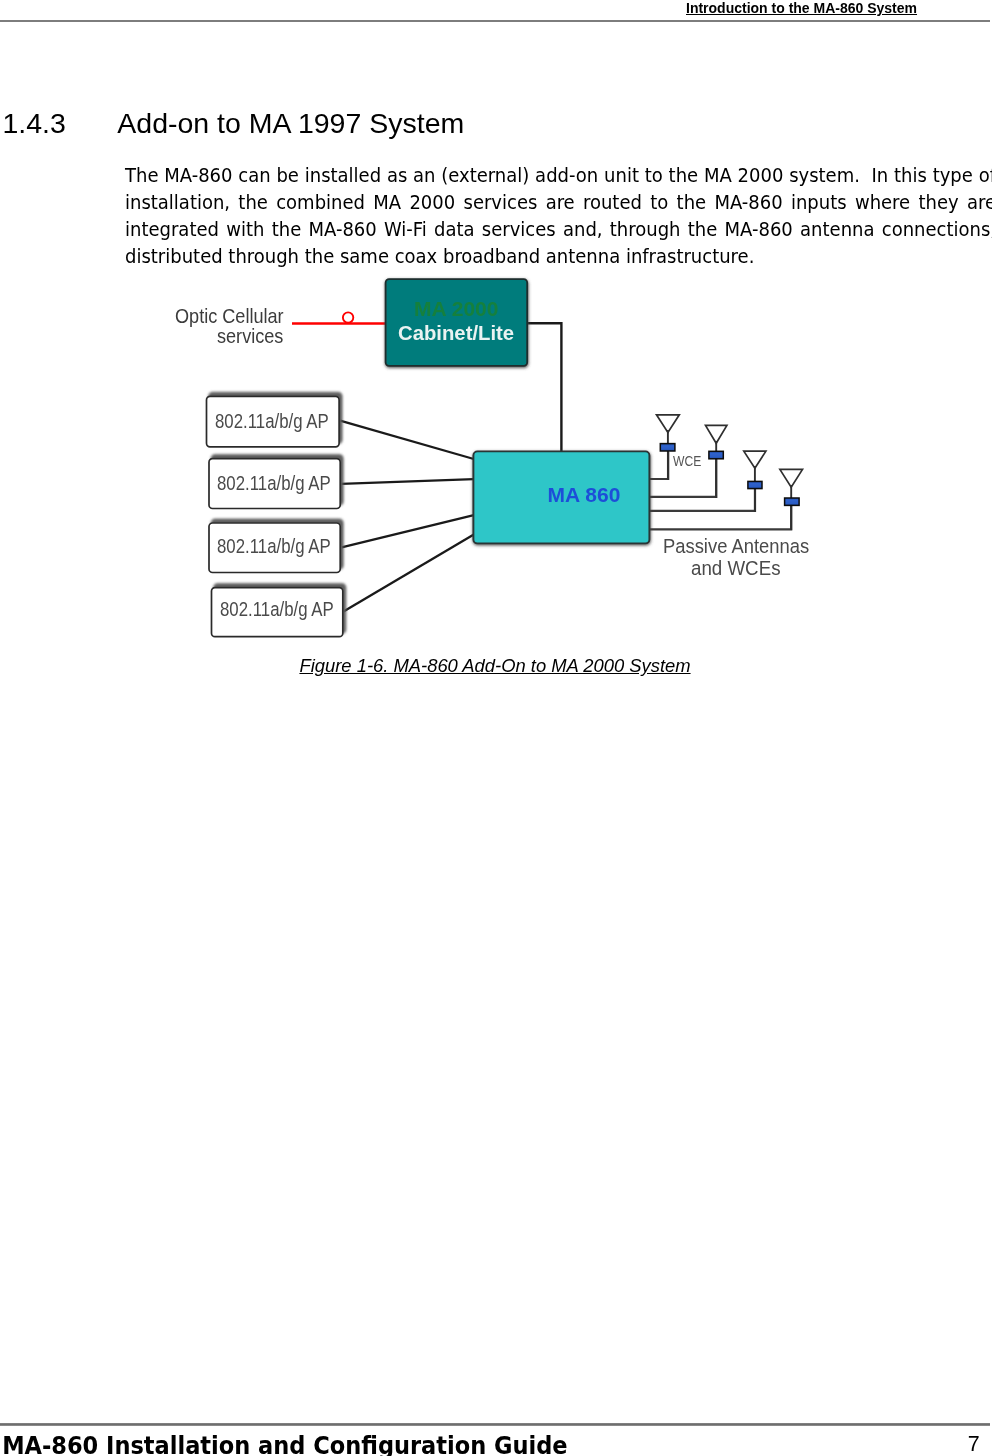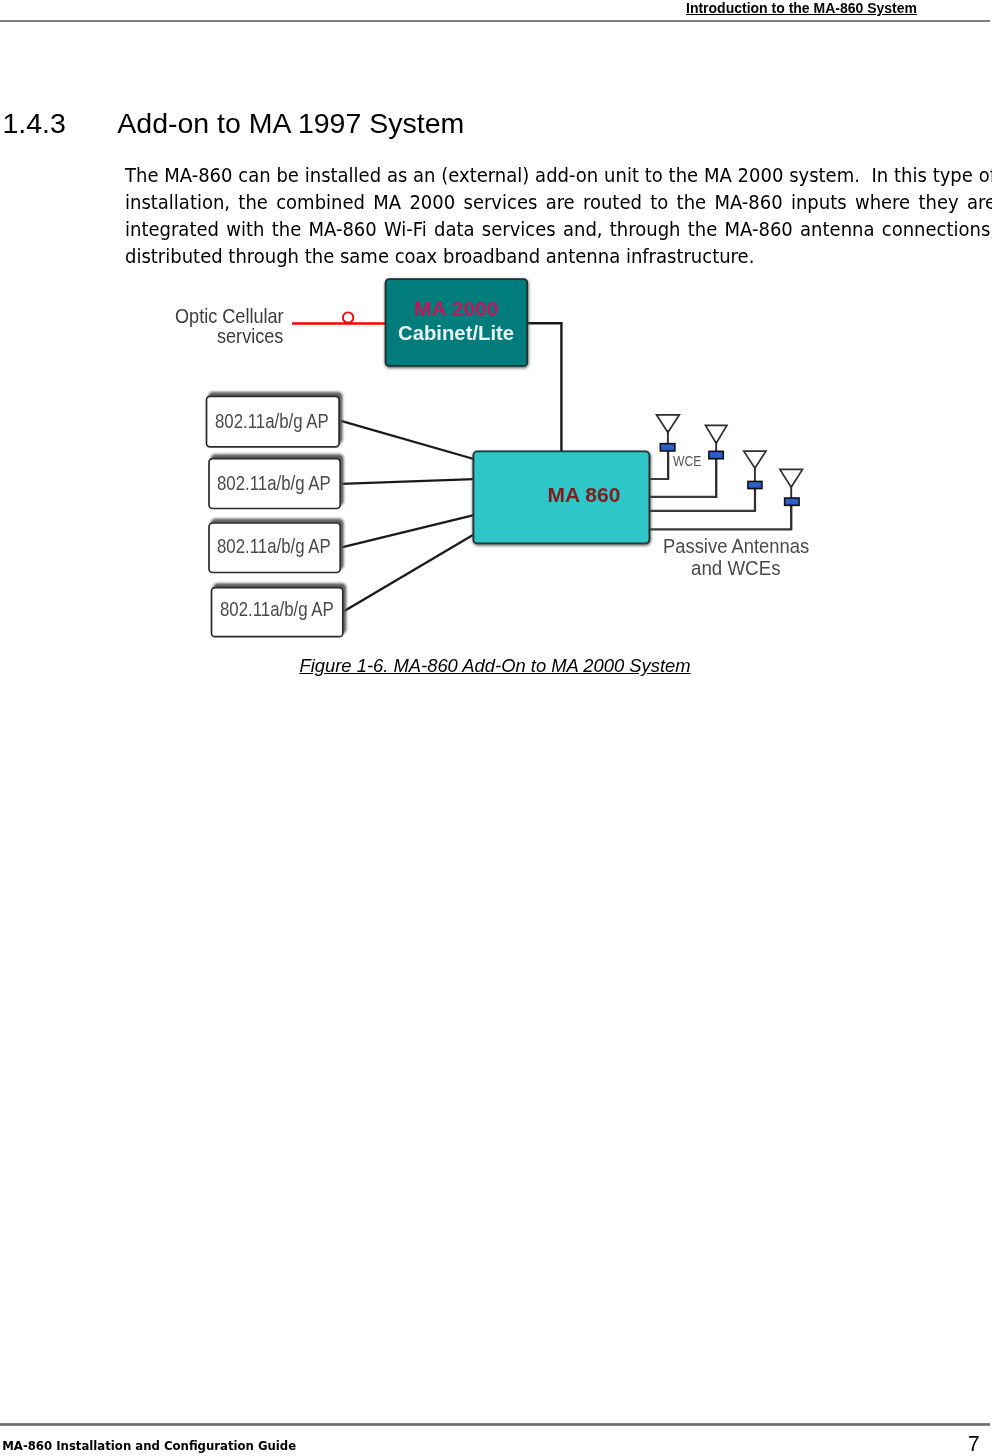--- a/index.html
+++ b/index.html
@@ -28,41 +28,41 @@
 
   
   #figure{position:absolute;left:0;top:0;width:824px;height:700px;}
   #figure svg{position:absolute;left:0;top:0;}
   .fl{position:absolute;white-space:nowrap;font-family:"Liberation Sans",sans-serif;
       transform-origin:left top;}
   .fl-optic1{left:174.9px;top:304.2px;font-size:21px;color:#3c3c3c;
              transform:scaleX(0.862);}
   .fl-optic2{left:216.7px;top:323.7px;font-size:21px;color:#3c3c3c;
              transform:scaleX(0.862);}
-  .fl-ma2000a{left:414px;top:297.1px;font-size:21px;font-weight:bold;color:#be185d;}
+  .fl-ma2000a{left:414px;top:297.1px;font-size:21px;font-weight:bold;color:#15803d;}
   .fl-ma2000b{left:398px;top:321.1px;font-size:21px;font-weight:bold;color:#e9f3f2;transform:scaleX(0.966);}
-  .fl-ma860{left:524.6px;top:483.0px;font-size:21px;font-weight:bold;color:#7f1d1d;padding-left:23px;}
+  .fl-ma860{left:524.6px;top:483.0px;font-size:21px;font-weight:bold;color:#1d4ed8;padding-left:23px;}
   .fl-ap{font-size:19.9px;color:#4a4a4a;transform:scaleX(0.845);}
   .fl-ap1{left:215.4px;top:410.3px;}
   .fl-ap2{left:216.7px;top:471.6px;}
   .fl-ap3{left:216.9px;top:534.8px;}
   .fl-ap4{left:220.2px;top:598.4px;}
   .fl-wce{left:672.5px;top:452.8px;font-size:14.8px;color:#555;transform:scaleX(0.82);}
   .fl-pass1{left:663px;top:535.2px;font-size:20.1px;color:#4a4a4a;transform:scaleX(0.915);}
   .fl-pass2{left:691.3px;top:557.3px;font-size:20.1px;color:#4a4a4a;transform:scaleX(0.932);}
   #caption{position:absolute;left:0;top:657.2px;width:990px;text-align:center;
            font-family:"Liberation Sans",sans-serif;font-style:italic;font-size:18.4px;
            line-height:18px;text-decoration:underline;}
 
   
   #ftr-rule{position:absolute;left:0;top:1422.6px;width:990px;height:3px;
             background:linear-gradient(to bottom,#8c8c8c 0,#6e6e6e 40%,#6e6e6e 75%,#c0c0c0 100%);}
   #ftr-left{position:absolute;left:2.2px;top:1439.4px;font-family:"DejaVu Sans",sans-serif;
             font-stretch:condensed;
-            font-weight:bold;font-size:13px;line-height:13.5px;white-space:nowrap;}
+            font-weight:bold;font-size:25px;line-height:13.5px;white-space:nowrap;}
   #ftr-page{position:absolute;left:967.7px;top:1437.2px;font-family:"Liberation Sans",sans-serif;
             font-size:21.5px;line-height:15.5px;}
 </style>
 </head>
 <body>
 
 <div class="page">
 
   <div id="hdr-text">Introduction to the MA-860 System</div>
   <div id="hdr-rule"></div>

